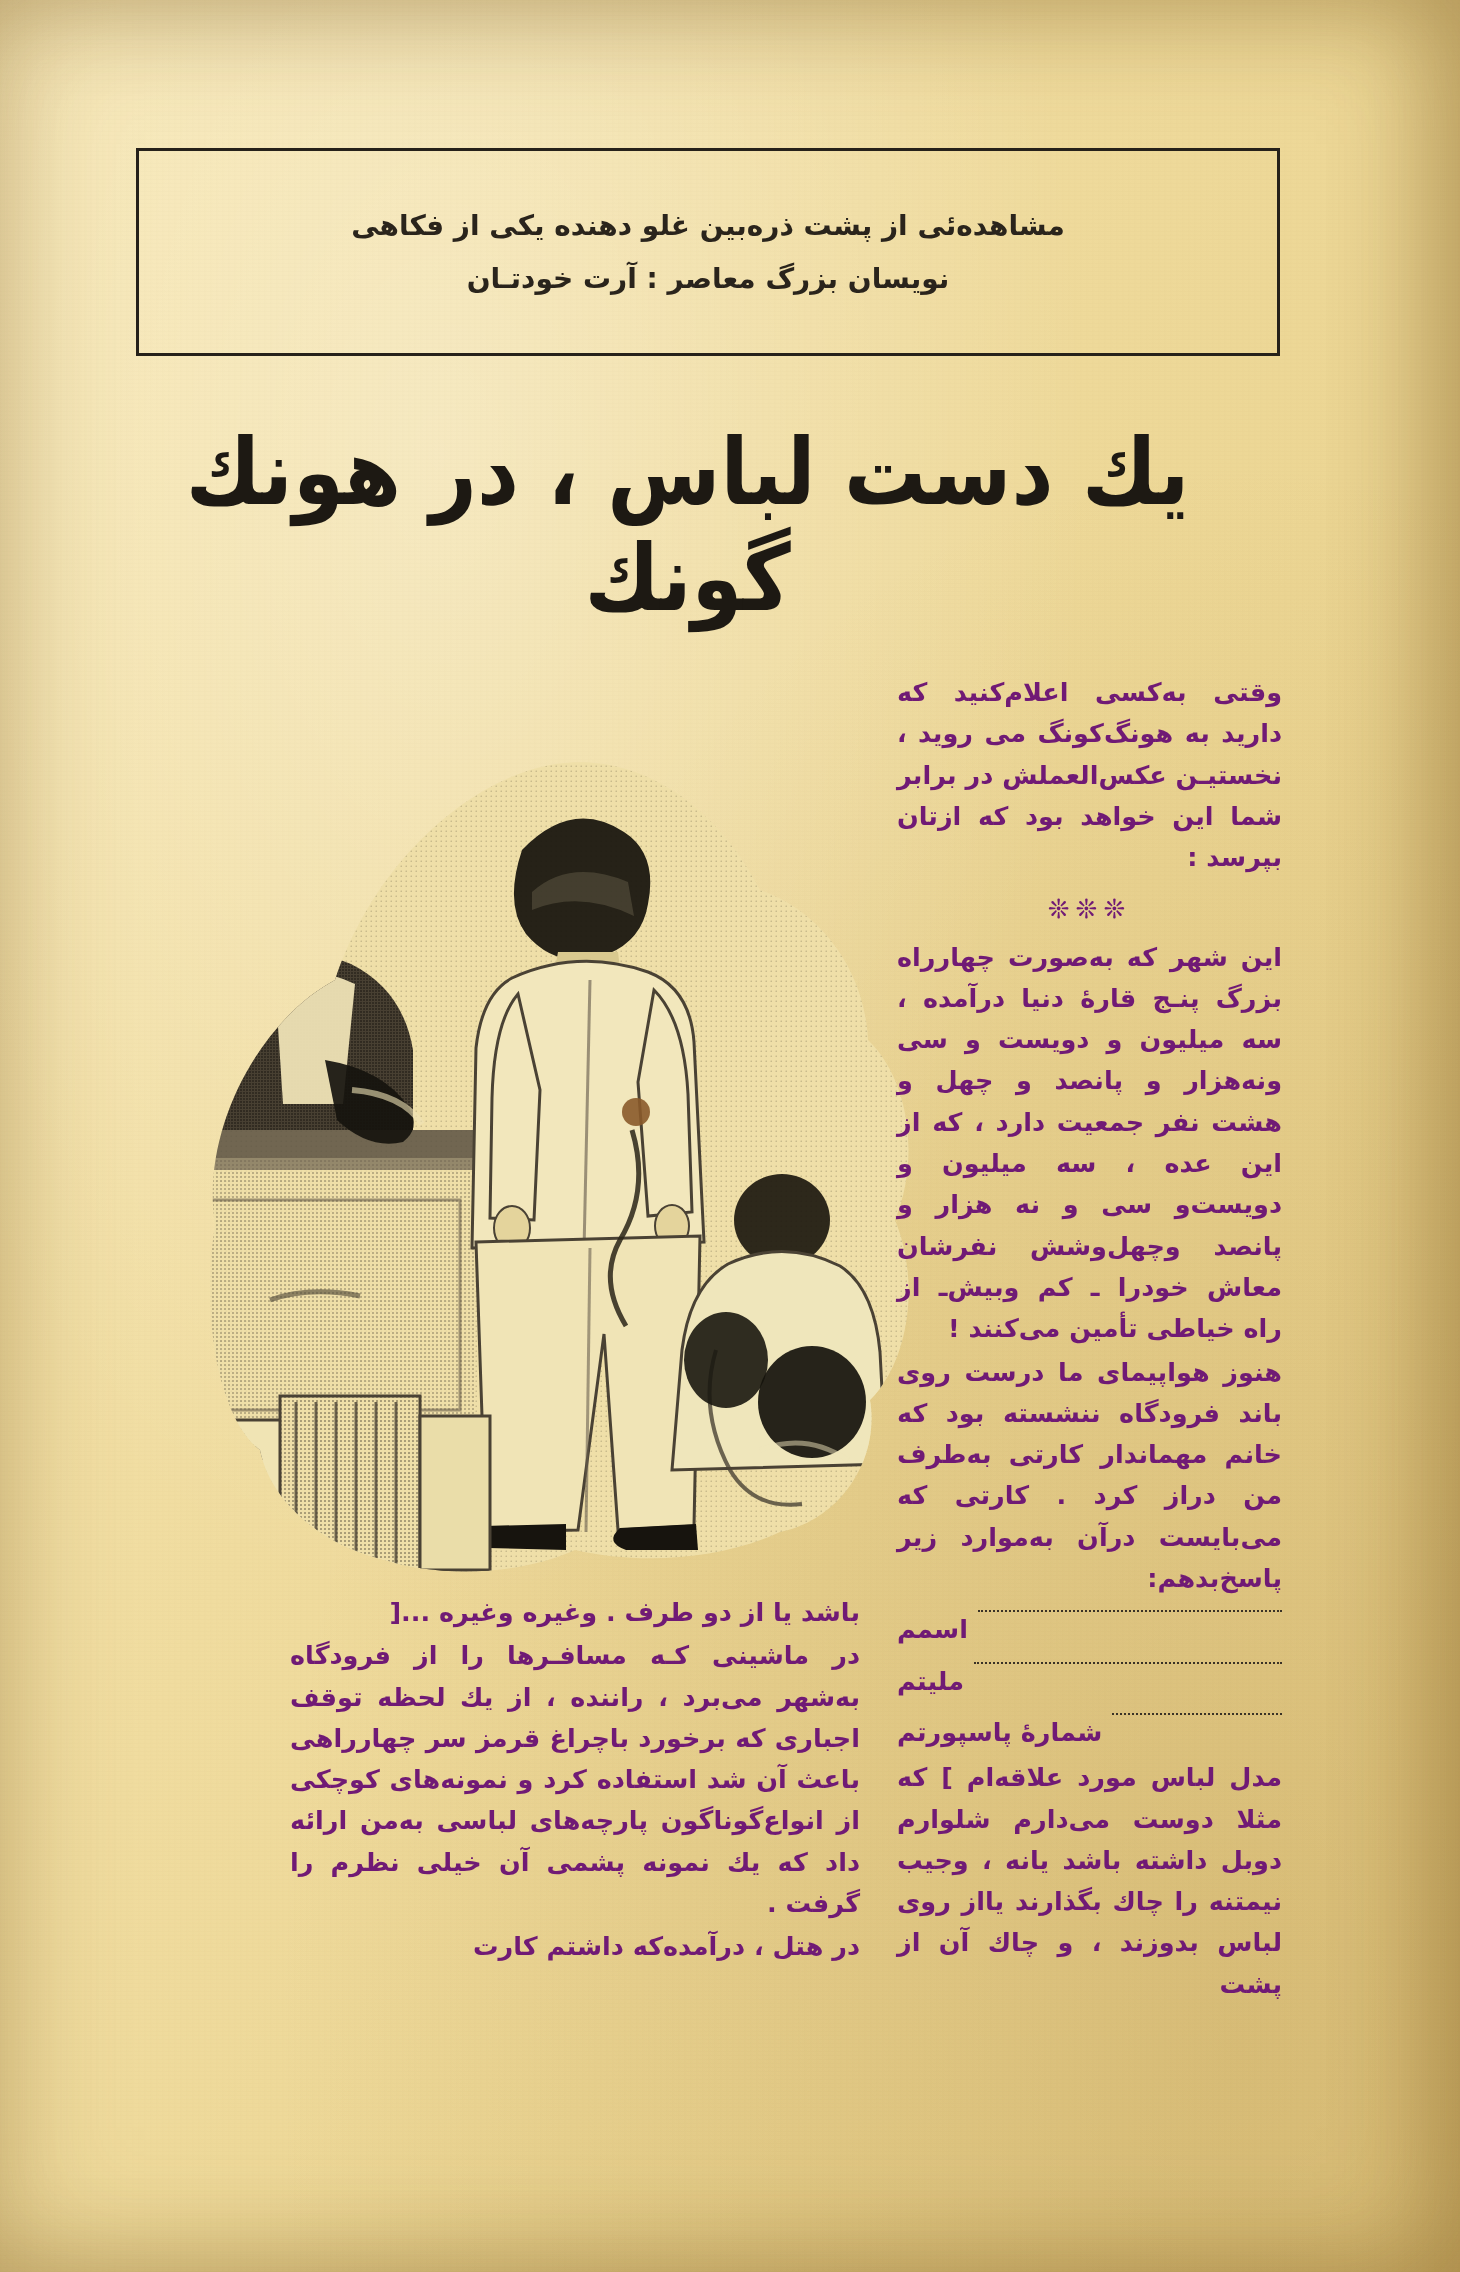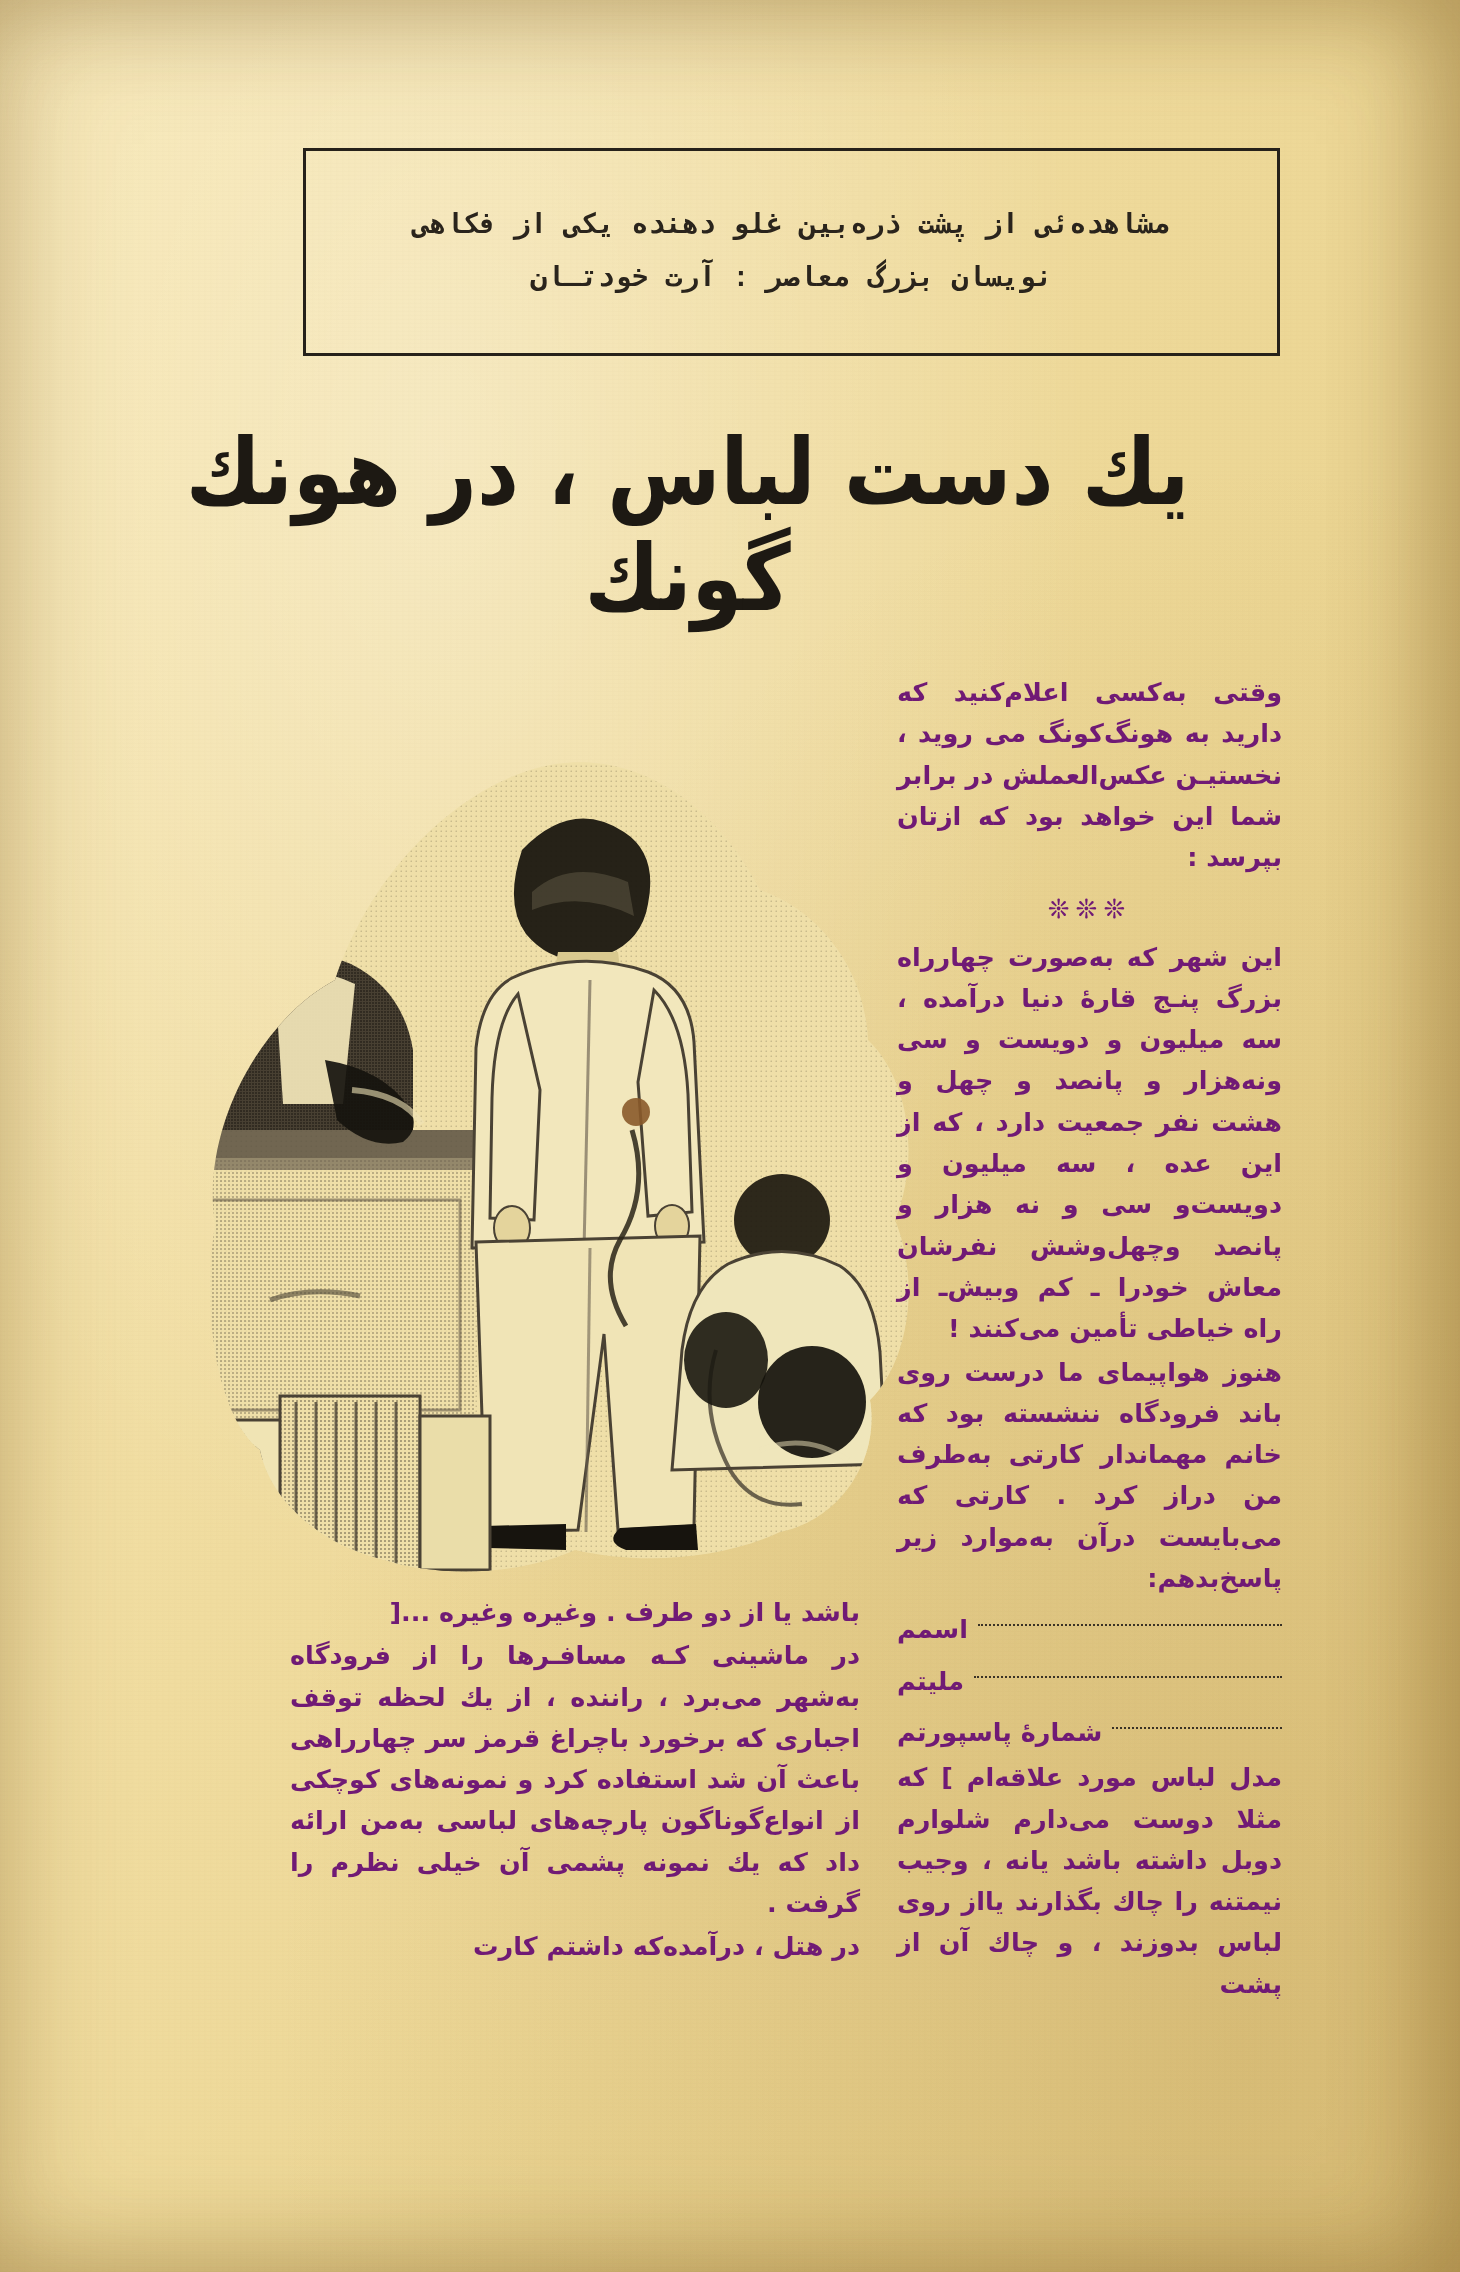--- a/index.html
+++ b/index.html
@@ -31,24 +31,23 @@
     box-shadow: inset 0 0 120px rgba(120,85,25,.35), inset -40px 0 90px rgba(120,85,25,.25);
     pointer-events:none;
   }
 
   .page{position:absolute;inset:0;}
 
   
   .kicker-box{
     position:absolute;
     right:180px; top:148px;
-    width:977px; height:208px;
+    width:1144px; height:208px;
     border:3px solid #26211a;
     box-sizing:border-box;
-    font-family:Liberation Mono, monospace;
   }
   .kicker-inner{
     position:absolute;inset:6px;
     border:1px solid rgba(38,33,26,.0);
     display:flex;flex-direction:column;justify-content:center;
     padding:0 40px;
   }
   .kicker-line{
     font-size:28px;
     line-height:1.9;
@@ -98,21 +97,21 @@
   .col-left{
     right:600px; top:1592px; width:570px;
   }
   .stars{
     text-align:center;
     font-size:26px;
     letter-spacing:6px;
     margin:10px 0 6px 0;
   }
   .formrow{
-    display:flex;align-items:center;gap:10px;
+    display:flex;align-items:flex-start;gap:10px;
     margin:10px 0 4px 0;
   }
   .formrow .lbl{white-space:nowrap;}
   .formrow .fill{flex:1;border-bottom:2.5px dotted #3a3226;height:1px;margin-bottom:10px;}
 </style>
 </head>
 <body>
 
 <div class="paper"></div>
 <div class="grain"></div>

